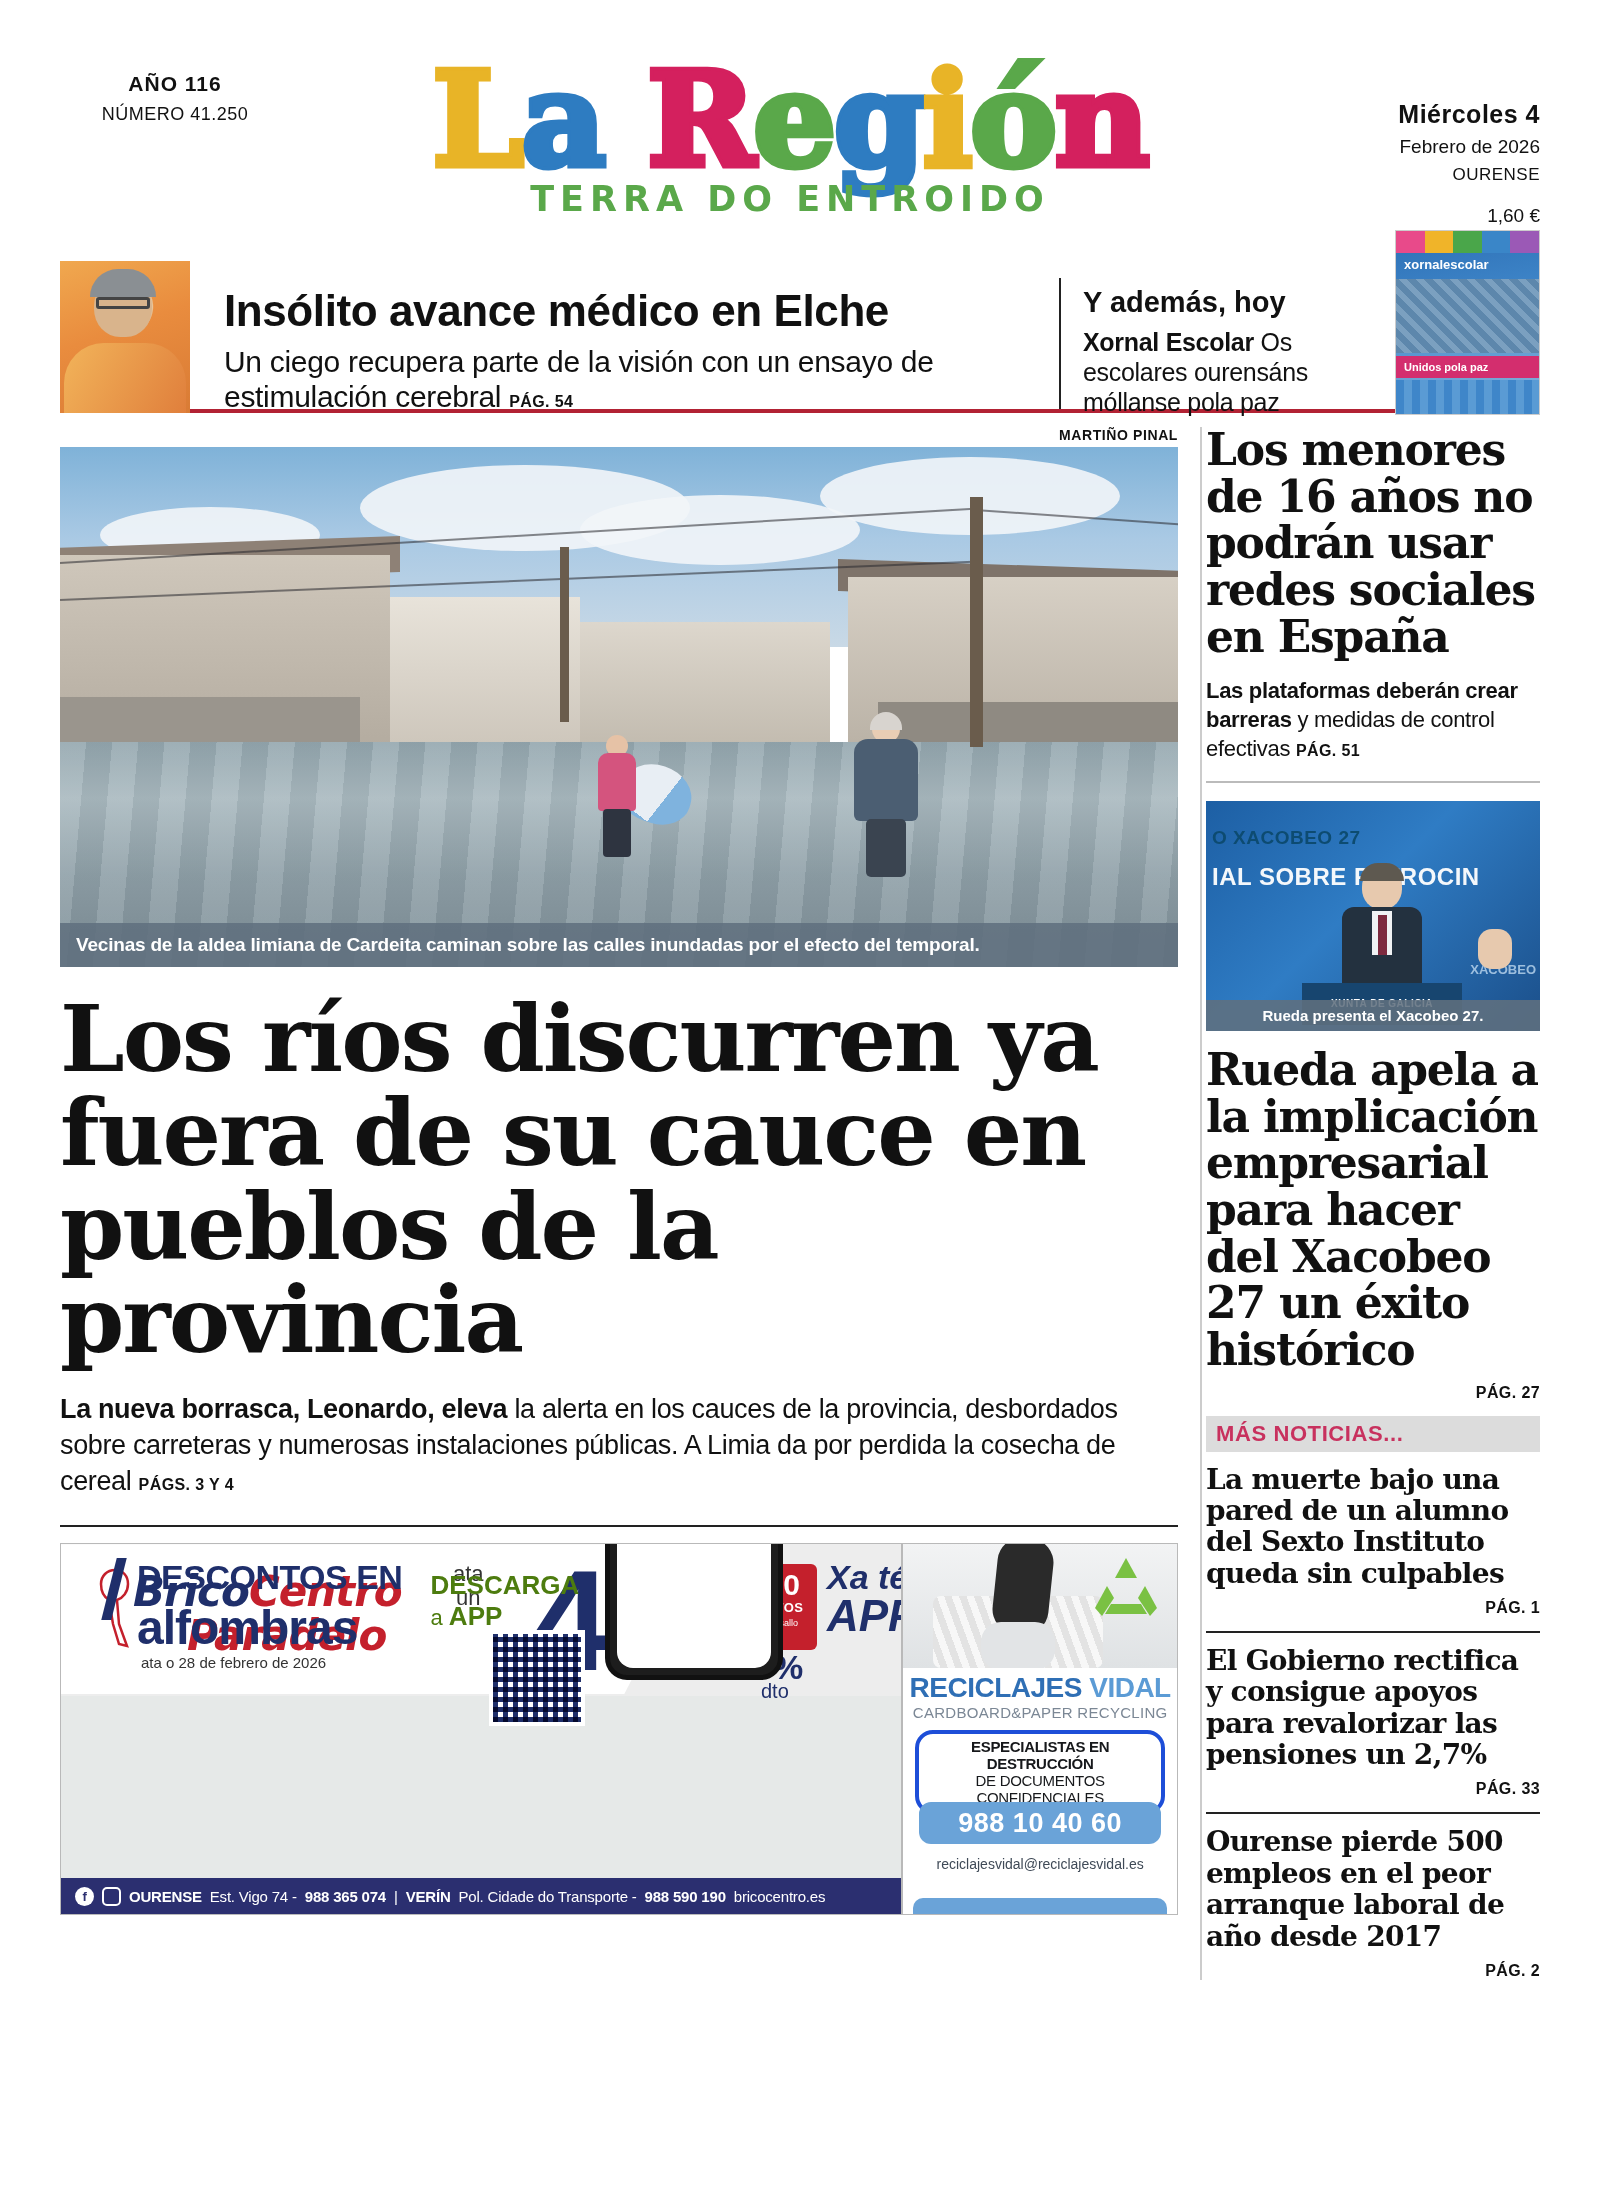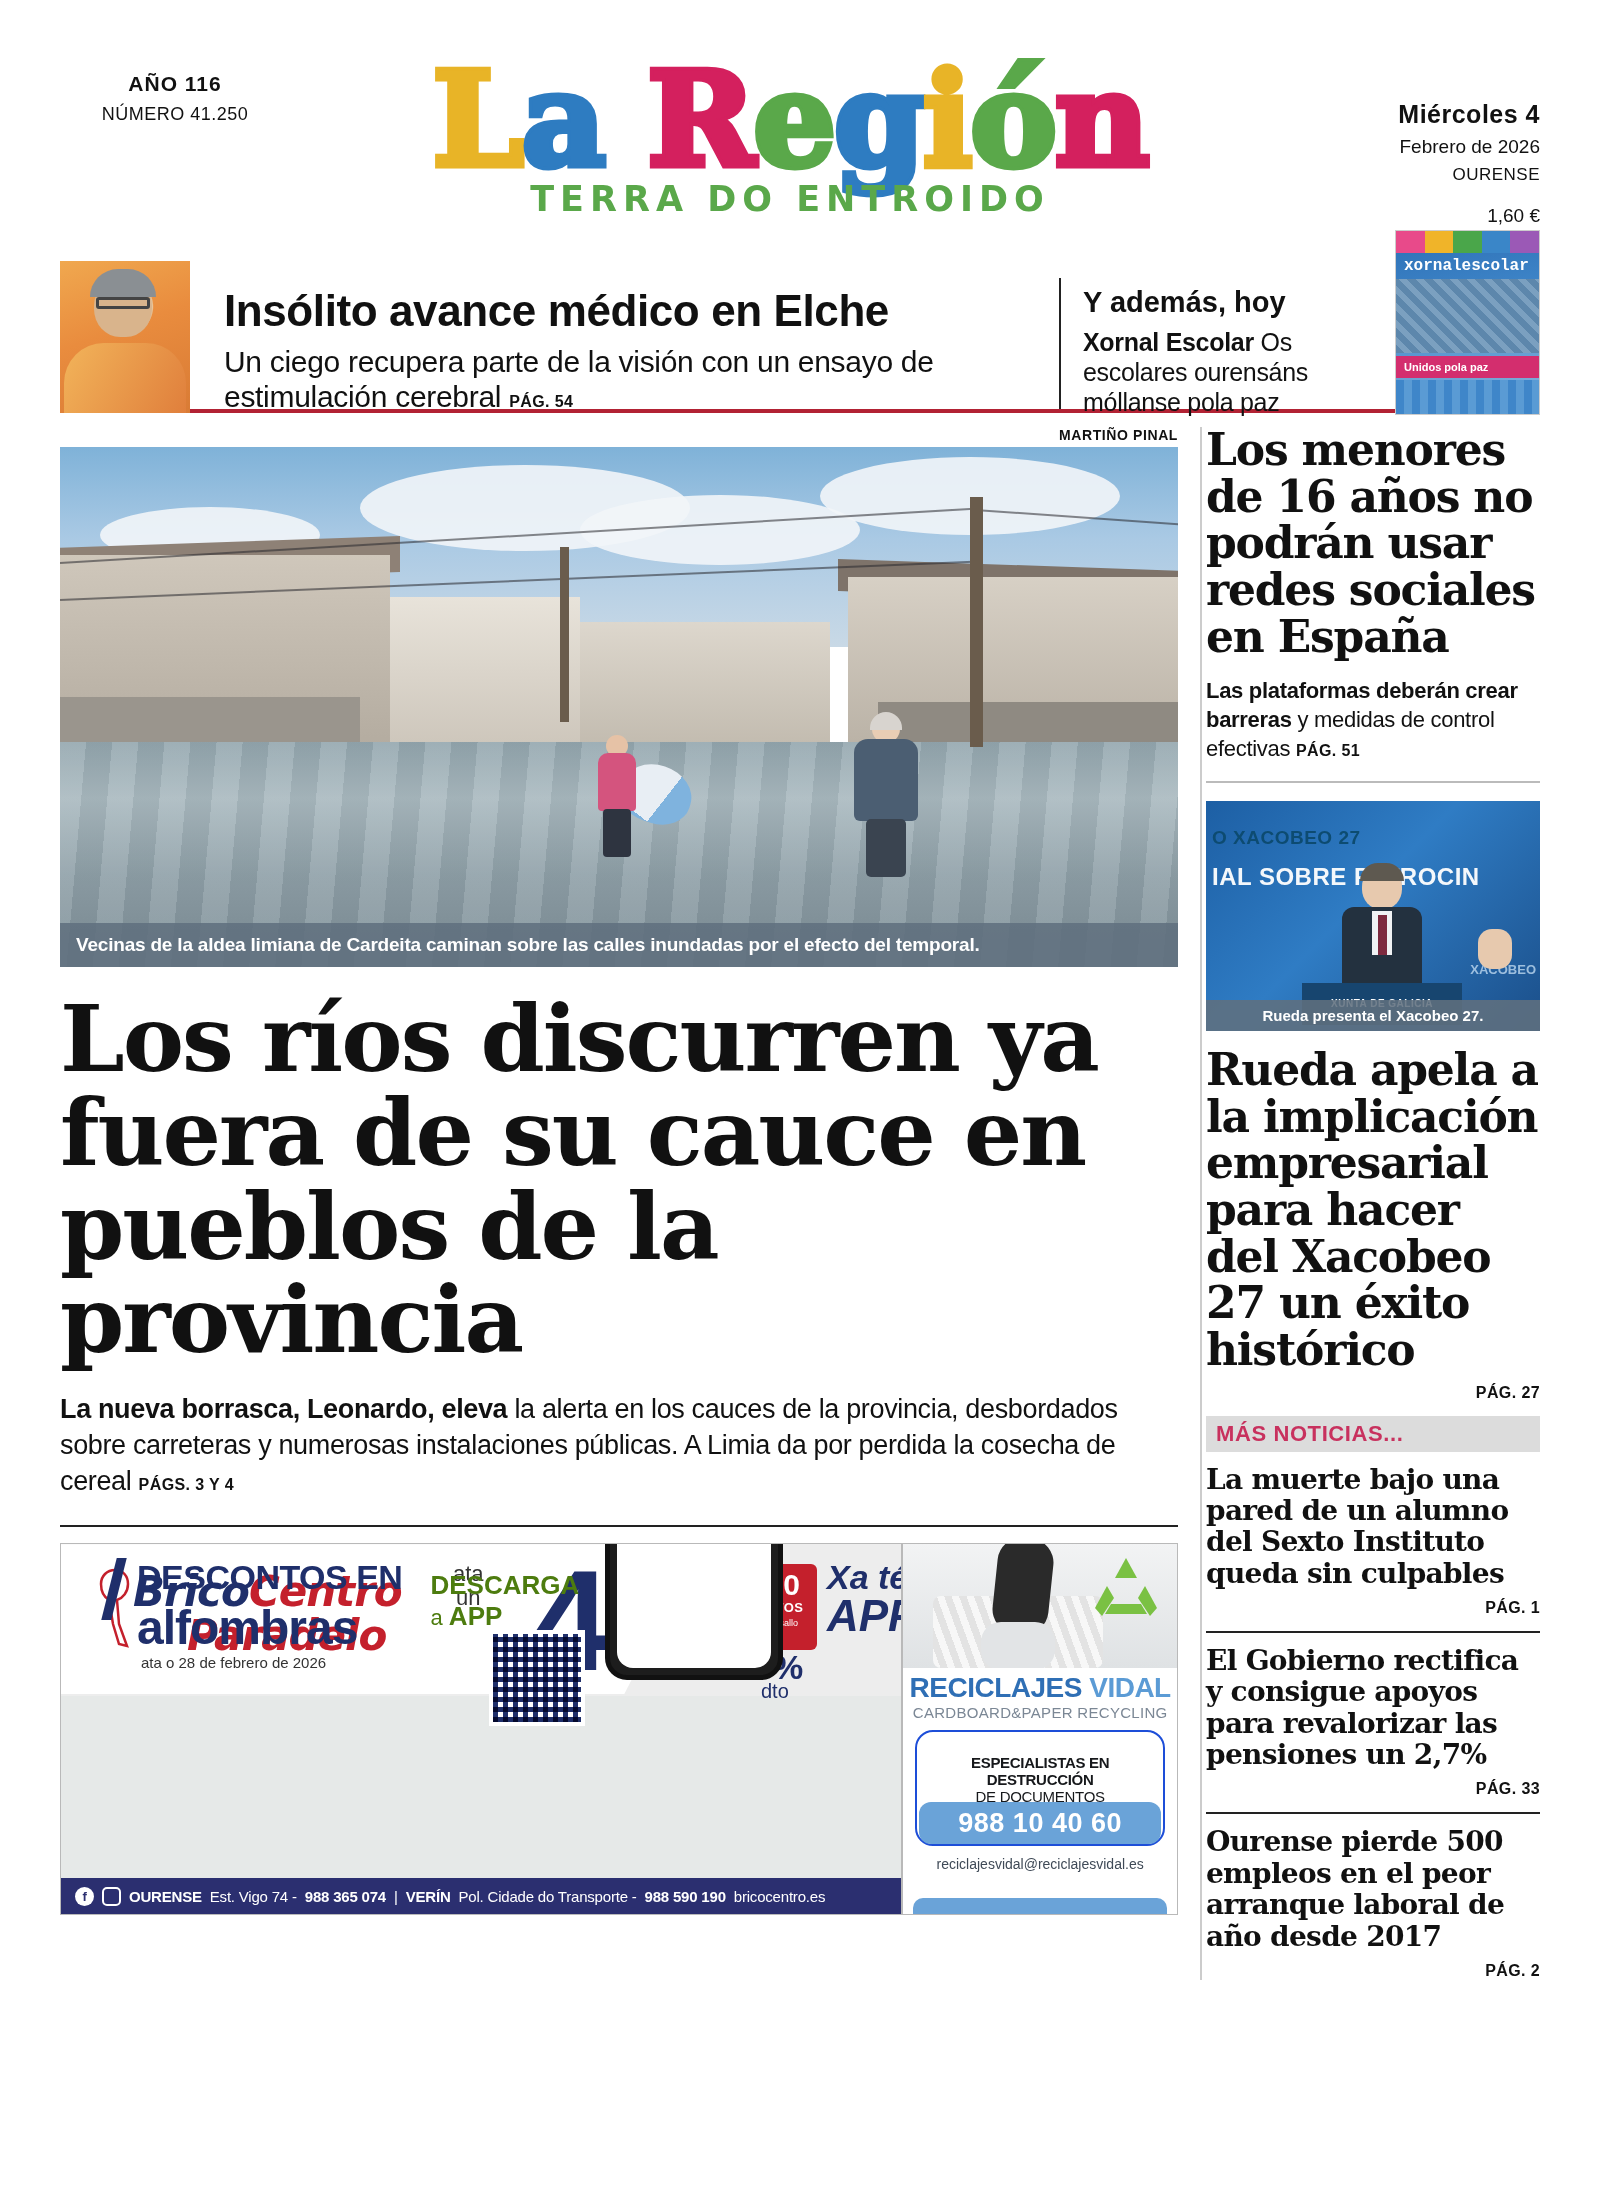--- a/index.html
+++ b/index.html
@@ -86,21 +86,21 @@
   .promo-side .txt b { font-weight: 700; }
   .promo-cover {
     width: 145px; height: 185px; margin-top: -48px; margin-left: 6px;
     background: linear-gradient(170deg,#2c6fb5 0%, #3f86c9 40%, #8fb8dc 100%);
     position: relative; overflow: hidden; border: 1px solid #ccc;
   }
   .promo-cover .rainbow {
     position:absolute; top:0; left:0; right:0; height:22px;
     background: linear-gradient(90deg,#e84a8a 0 20%,#f0b429 20% 40%,#4aa64a 40% 60%,#3a86c8 60% 80%,#9b59b6 80% 100%);
   }
-  .promo-cover .cname { position:absolute; top:26px; left:8px; font-size:16px; color:#fff; font-weight:700;font-family:Liberation Mono, monospace; }
+  .promo-cover .cname { position:absolute; top:26px; left:8px; font-size:13px; color:#fff; font-weight:700; }
   .promo-cover .photo { position:absolute; top:48px; left:0; right:0; height:74px;
     background: repeating-linear-gradient(45deg,#5d87ac 0 6px,#7ba0c0 6px 12px); }
   .promo-cover .band { position:absolute; bottom:36px; left:0; right:0; height:22px; background:#d32e6e; }
   .promo-cover .band span { color:#fff; font-size:11px; font-weight:700; line-height:22px; padding-left:8px; }
   .promo-cover .foot { position:absolute; bottom:0; left:0; right:0; height:34px;
     background: repeating-linear-gradient(90deg,#3f86c9 0 8px,#5a9bd4 8px 16px); }
 
   
   .body-grid { display: flex; gap: 22px; margin-top: 14px; }
   .col-main { width: 1118px; }
@@ -286,22 +286,22 @@
   .av-hand { position:absolute; top:78px; left:78px; width:74px; height:48px; background:#e2e4e6;
              border-radius:20px; }
   .av-paper { position:absolute; top:52px; left:30px; width:170px; height:72px;
               background: repeating-linear-gradient(70deg,#f7f7f7 0 7px,#e3e3e3 7px 14px); border-radius:8px; }
   .av-recycle { position:absolute; top:8px; right:12px; width:78px; height:72px; }
   .av-name { position:absolute; top:128px; left:0; right:0; text-align:center;
              font-size:28px; font-weight:700; color:#5b9bd5; letter-spacing:-.5px; }
   .av-name b { color:#2f6fb5; }
   .av-sub { position:absolute; top:160px; left:0; right:0; text-align:center;
             font-size:15px; color:#7b8795; letter-spacing:.3px; }
-  .av-box { position:absolute; top:186px; left:12px; right:12px; border:2px solid #1d4ed8;
-            border-radius:18px; padding:22px 4px; text-align:center; }
+  .av-box { position:absolute; top:186px; left:12px; right:12px; border:4px solid #1d4ed8;
+            border-radius:18px; padding:4px 4px; text-align:center; }
   .av-box .l1 { font-size:15px; font-weight:700; color:#16181b; letter-spacing:-.3px; }
   .av-box .l2 { font-size:15px; color:#16181b; letter-spacing:-.3px; }
   .av-tel { position:absolute; top:258px; left:16px; right:16px; height:42px;
             background:#6aa3d8; border-radius:12px; color:#fff; font-size:27px; font-weight:700;
             display:flex; align-items:center; justify-content:center; letter-spacing:.5px; }
   .av-mail { position:absolute; top:312px; left:0; right:0; text-align:center;
              font-size:14px; color:#3f4a57; }
   .av-foot { position:absolute; bottom:0; left:10px; right:10px; height:16px;
              background:#6aa3d8; border-radius:10px 10px 0 0; }
 </style>

